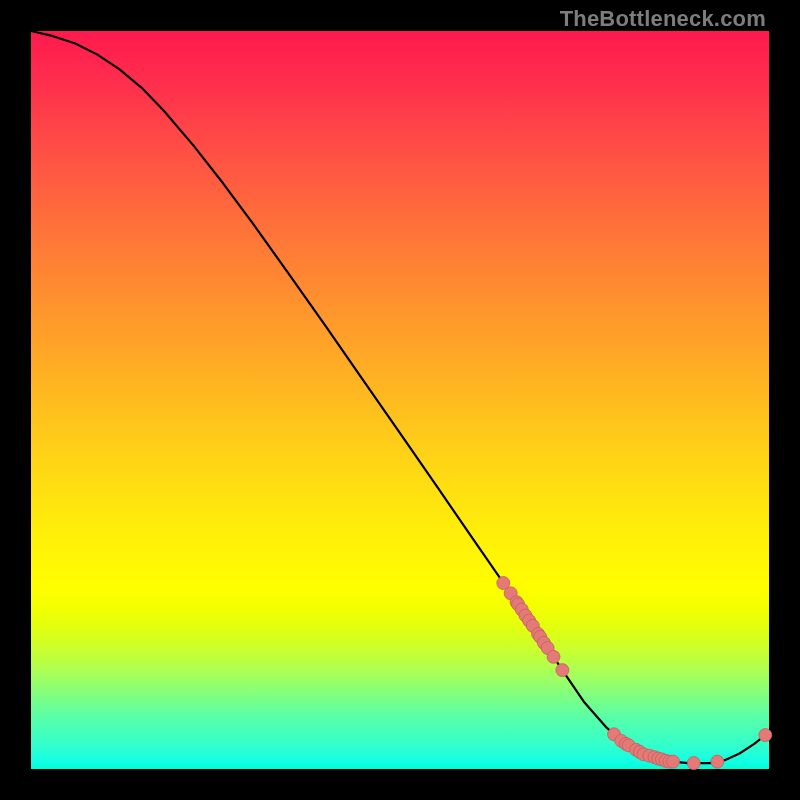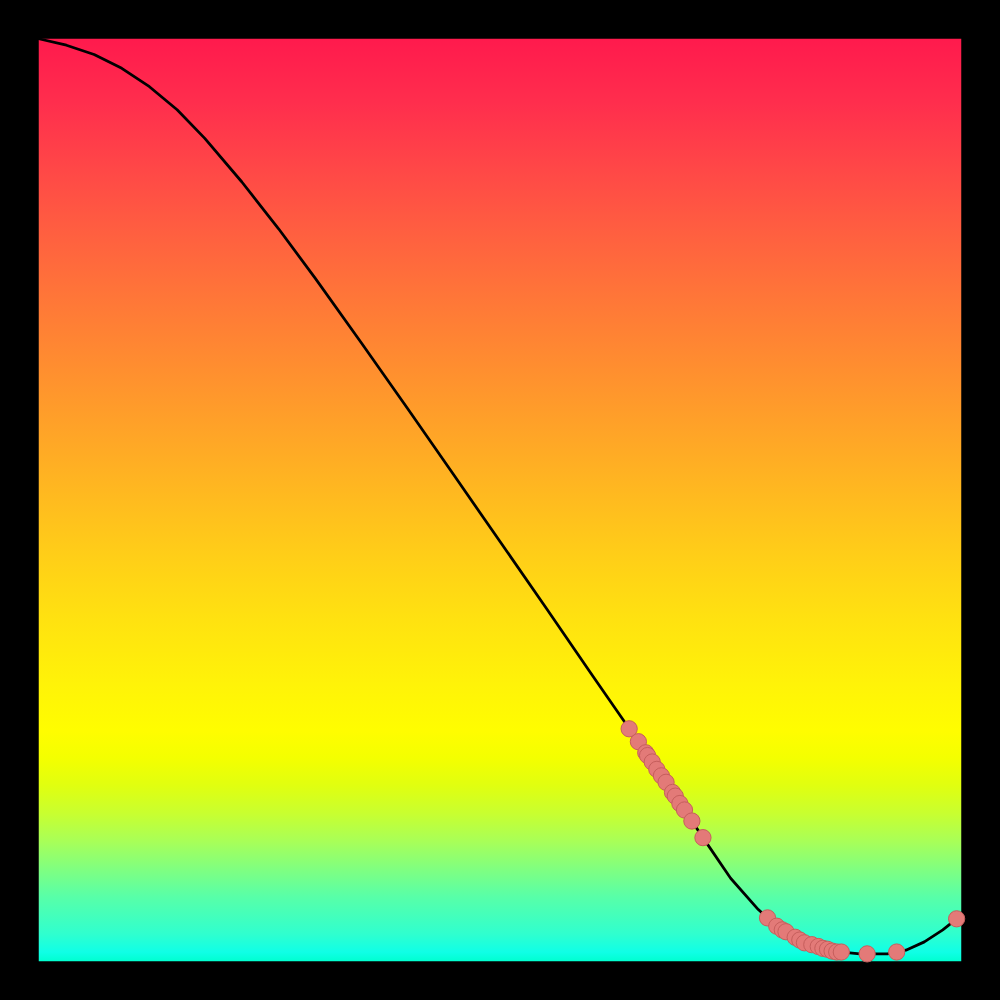--- a/index.html
+++ b/index.html
@@ -63,20 +63,21 @@
     width: 738px;
     height: 738px;
     overflow: visible;
   }
 </style>
 </head>
 <body>
 
 <div id="stage">
 
+  <div id="watermark">TheBottleneck.com</div>
 
   <div id="plot-area"></div>
 
   <svg class="overlay" viewBox="0 0 738 738" preserveAspectRatio="none">
     <path id="curve-path" fill="none" stroke-width="2.2" stroke-linejoin="round" stroke-linecap="round" d="M0.00 0.00 L22.14 5.17 L44.28 12.55 L66.42 23.62 L88.56 38.38 L110.70 56.83 L132.84 79.70 L162.36 114.39 L191.88 152.03 L221.40 191.88 L258.30 243.54 L295.20 295.94 L332.10 349.07 L369.00 402.21 L405.90 455.35 L442.80 509.22 L479.70 562.36 L509.22 605.90 L531.36 639.11 L553.50 671.58 L575.64 696.67 L590.40 709.96 L612.54 723.24 L634.68 729.88 L656.82 732.10 L678.96 732.10 L693.72 729.14 L708.48 722.50 L723.24 712.91 L738.00 701.10" stroke="#000000"></path>
     <g id="markers-group">
         <circle cx="472.32" cy="552.02" r="6.5" fill="#e37a78" stroke="#c65e5c" stroke-width="0.8"></circle>
         <circle cx="479.70" cy="562.36" r="6.5" fill="#e37a78" stroke="#c65e5c" stroke-width="0.8"></circle>
         <circle cx="485.60" cy="571.21" r="6.5" fill="#e37a78" stroke="#c65e5c" stroke-width="0.8"></circle>
         <circle cx="487.08" cy="573.43" r="6.5" fill="#e37a78" stroke="#c65e5c" stroke-width="0.8"></circle>

